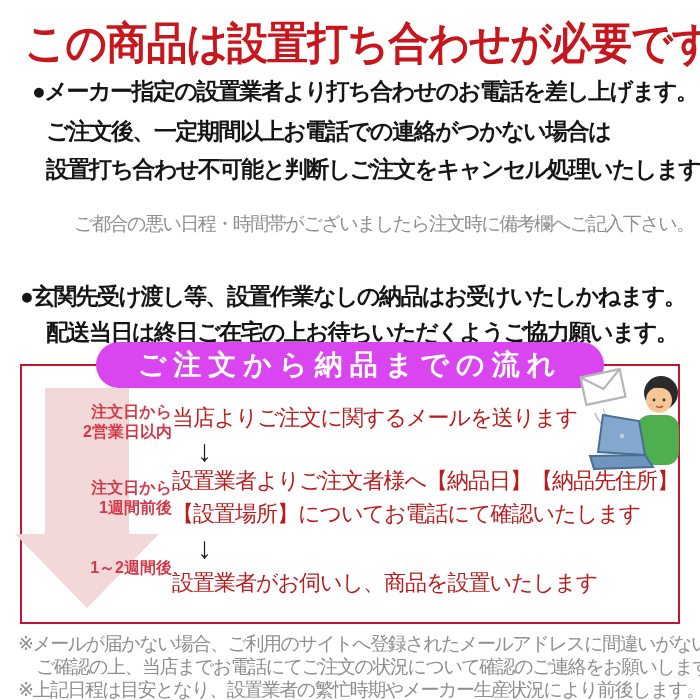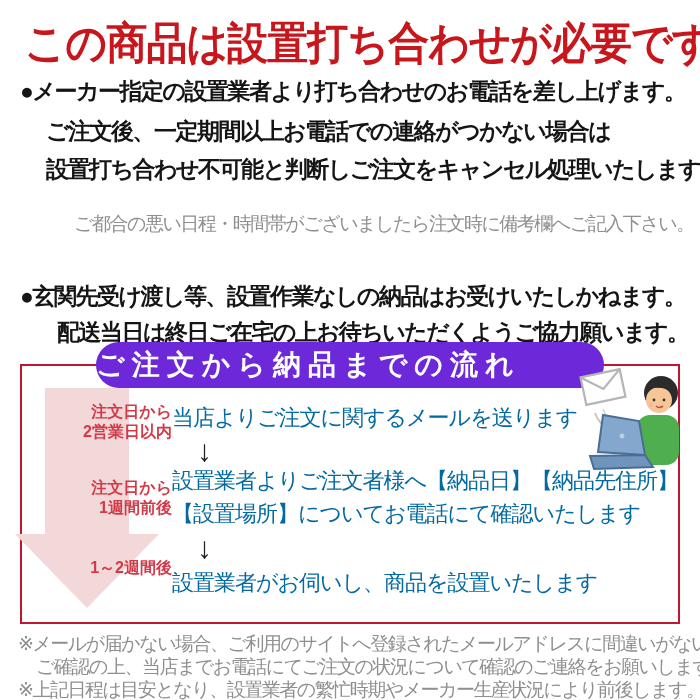--- a/index.html
+++ b/index.html
@@ -22,56 +22,56 @@
   
   .note{font-size:19px;font-weight:400;color:#8f8f8f;letter-spacing:-1.5px;}
 
   
   .flow-box{
     position:absolute;left:20px;top:364px;width:660px;height:260px;
     border:2px solid #c31432;background:#ffffff;box-sizing:border-box;
   }
   .flow-pill{
     position:absolute;left:96px;top:342px;width:508px;height:46px;
-    background:#6d28d9;border-radius:24px;
+    background:#d946ef;border-radius:24px;
     color:#ffffff;font-size:28px;font-weight:700;letter-spacing:7px;
-    text-align:left;line-height:46px;white-space:nowrap;
+    text-align:center;line-height:46px;white-space:nowrap;
   }
   .arrow-shaft{position:absolute;left:45px;top:388px;width:84px;height:147px;background:#f2d8d8;}
   .arrow-head{
     position:absolute;left:15px;top:534px;width:0;height:0;
     border-left:72px solid transparent;border-right:72px solid transparent;
     border-top:74px solid #f2d8d8;
   }
   .tl-label{
     position:absolute;left:2px;width:170px;text-align:right;
     font-size:16px;font-weight:700;color:#d13a49;line-height:20px;
   }
-  .step{font-size:22px;font-weight:500;color:#0369a1;letter-spacing:-1px;}
+  .step{font-size:22px;font-weight:500;color:#b91c1c;letter-spacing:-1px;}
   .connector{font-size:30px;font-weight:400;color:#222222;}
 
   
   .illust{position:absolute;left:573px;top:363px;}
 </style>
 </head>
 <body>
 
 <div class="canvas">
 
   <h1 class="title">この商品は設置打ち合わせが必要です</h1>
 
-  <div class="line bullet" style="left:20px;top:78px;text-align:right;">●メーカー指定の設置業者より打ち合わせのお電話を差し上げます。</div>
+  <div class="line bullet" style="left:32px;top:78px;text-align:right;">●メーカー指定の設置業者より打ち合わせのお電話を差し上げます。</div>
   <div class="line bullet" style="left:46px;top:118px;">ご注文後、一定期間以上お電話での連絡がつかない場合は</div>
   <div class="line bullet" style="left:46px;top:156px;">設置打ち合わせ不可能と判断しご注文をキャンセル処理いたします。</div>
 
   <div class="line note" style="left:74px;top:213px;">ご都合の悪い日程・時間帯がございましたら注文時に備考欄へご記入下さい。</div>
 
   <div class="line bullet" style="left:20px;top:243px;margin-top:40px;">●玄関先受け渡し等、設置作業なしの納品はお受けいたしかねます。</div>
 
-  <div class="line bullet" style="left:57px;top:319px;">配送当日は終日ご在宅の上お待ちいただくようご協力願います。</div>
+  <div class="line bullet" style="left:46px;top:319px;">配送当日は終日ご在宅の上お待ちいただくようご協力願います。</div>
 
   <div class="flow-box"></div>
   <div class="flow-pill">ご注文から納品までの流れ</div>
 
   <div class="arrow-shaft"></div>
   <div class="arrow-head"></div>
 
   <div class="tl-label" style="top:402px;">
     <div>注文日から</div>
     <div>2営業日以内</div>

